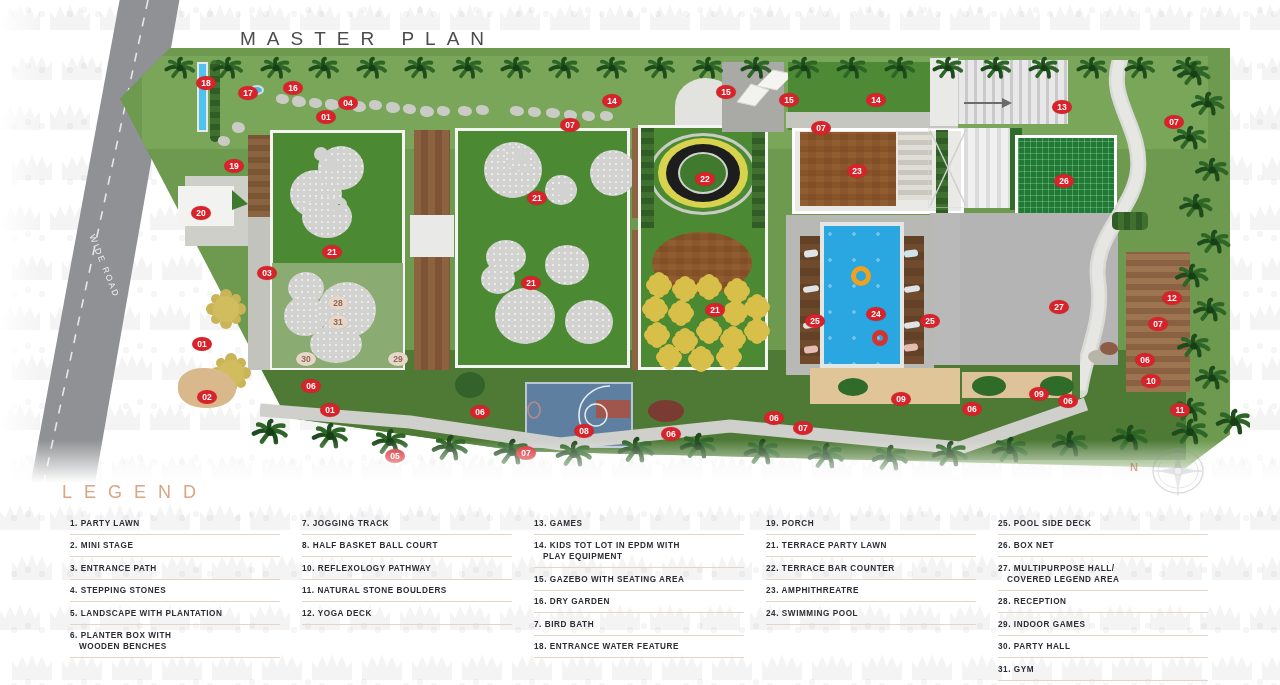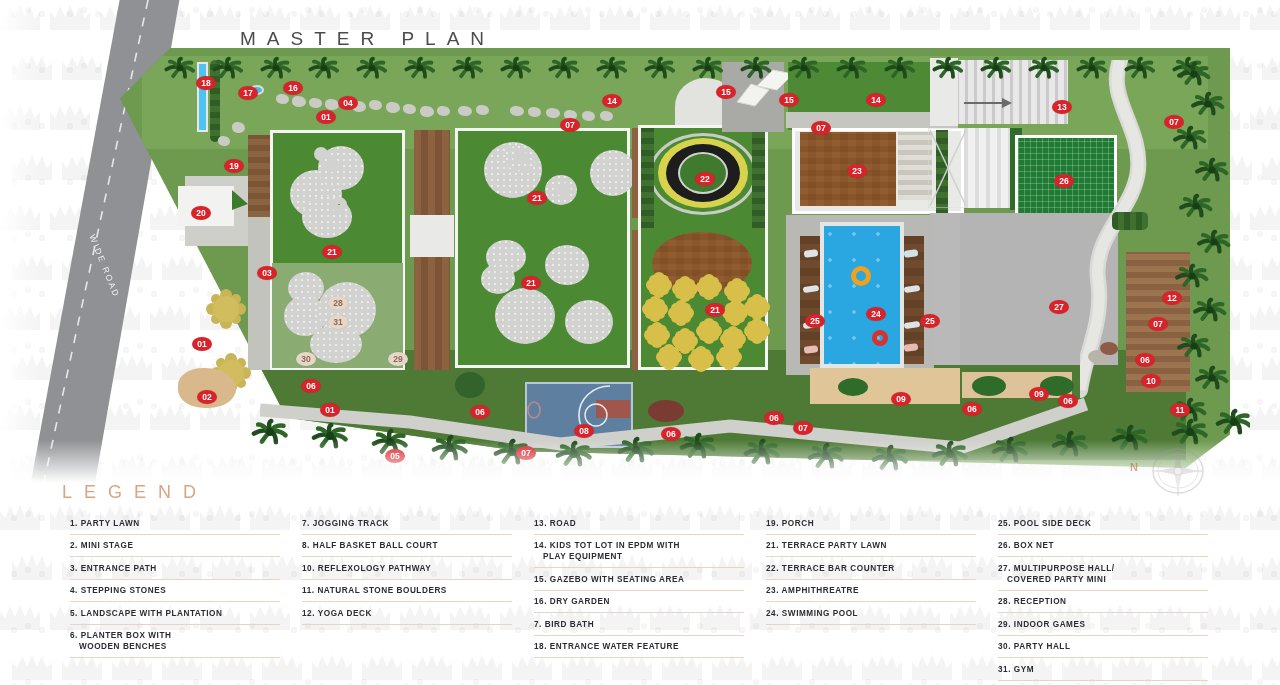--- a/index.html
+++ b/index.html
@@ -1486,38 +1486,38 @@
         <div class="legend-item two-line"><span class="num">6. </span><span>PLANTER BOX WITH</span><span class="cont">WOODEN BENCHES</span></div>
       </div>
       <div class="legend-col">
         <div class="legend-item"><span class="num">7. </span><span>JOGGING TRACK</span></div>
         <div class="legend-item"><span class="num">8. </span><span>HALF BASKET BALL COURT</span></div>
         <div class="legend-item"><span class="num">10. </span><span>REFLEXOLOGY PATHWAY</span></div>
         <div class="legend-item"><span class="num">11. </span><span>NATURAL STONE BOULDERS</span></div>
         <div class="legend-item"><span class="num">12. </span><span>YOGA DECK</span></div>
       </div>
       <div class="legend-col">
-        <div class="legend-item"><span class="num">13. </span><span>ROAD</span></div>
+        <div class="legend-item"><span class="num">13. </span><span>GAMES</span></div>
         <div class="legend-item two-line"><span class="num">14. </span><span>KIDS TOT LOT IN EPDM WITH</span><span class="cont">PLAY EQUIPMENT</span></div>
         <div class="legend-item"><span class="num">15. </span><span>GAZEBO WITH SEATING AREA</span></div>
         <div class="legend-item"><span class="num">16. </span><span>DRY GARDEN</span></div>
         <div class="legend-item"><span class="num">7. </span><span>BIRD BATH</span></div>
         <div class="legend-item"><span class="num">18. </span><span>ENTRANCE WATER FEATURE</span></div>
       </div>
       <div class="legend-col">
         <div class="legend-item"><span class="num">19. </span><span>PORCH</span></div>
         <div class="legend-item"><span class="num">21. </span><span>TERRACE PARTY LAWN</span></div>
         <div class="legend-item"><span class="num">22. </span><span>TERRACE BAR COUNTER</span></div>
         <div class="legend-item"><span class="num">23. </span><span>AMPHITHREATRE</span></div>
         <div class="legend-item"><span class="num">24. </span><span>SWIMMING POOL</span></div>
       </div>
       <div class="legend-col">
         <div class="legend-item"><span class="num">25. </span><span>POOL SIDE DECK</span></div>
         <div class="legend-item"><span class="num">26. </span><span>BOX NET</span></div>
-        <div class="legend-item two-line"><span class="num">27. </span><span>MULTIPURPOSE HALL/</span><span class="cont">COVERED PARTY MINI</span></div>
+        <div class="legend-item two-line"><span class="num">27. </span><span>MULTIPURPOSE HALL/</span><span class="cont">COVERED LEGEND AREA</span></div>
         <div class="legend-item"><span class="num">28. </span><span>RECEPTION</span></div>
         <div class="legend-item"><span class="num">29. </span><span>INDOOR GAMES</span></div>
         <div class="legend-item"><span class="num">30. </span><span>PARTY HALL</span></div>
         <div class="legend-item"><span class="num">31. </span><span>GYM</span></div>
       </div>
     </div>
 
 </div>
 
 </body></html>

